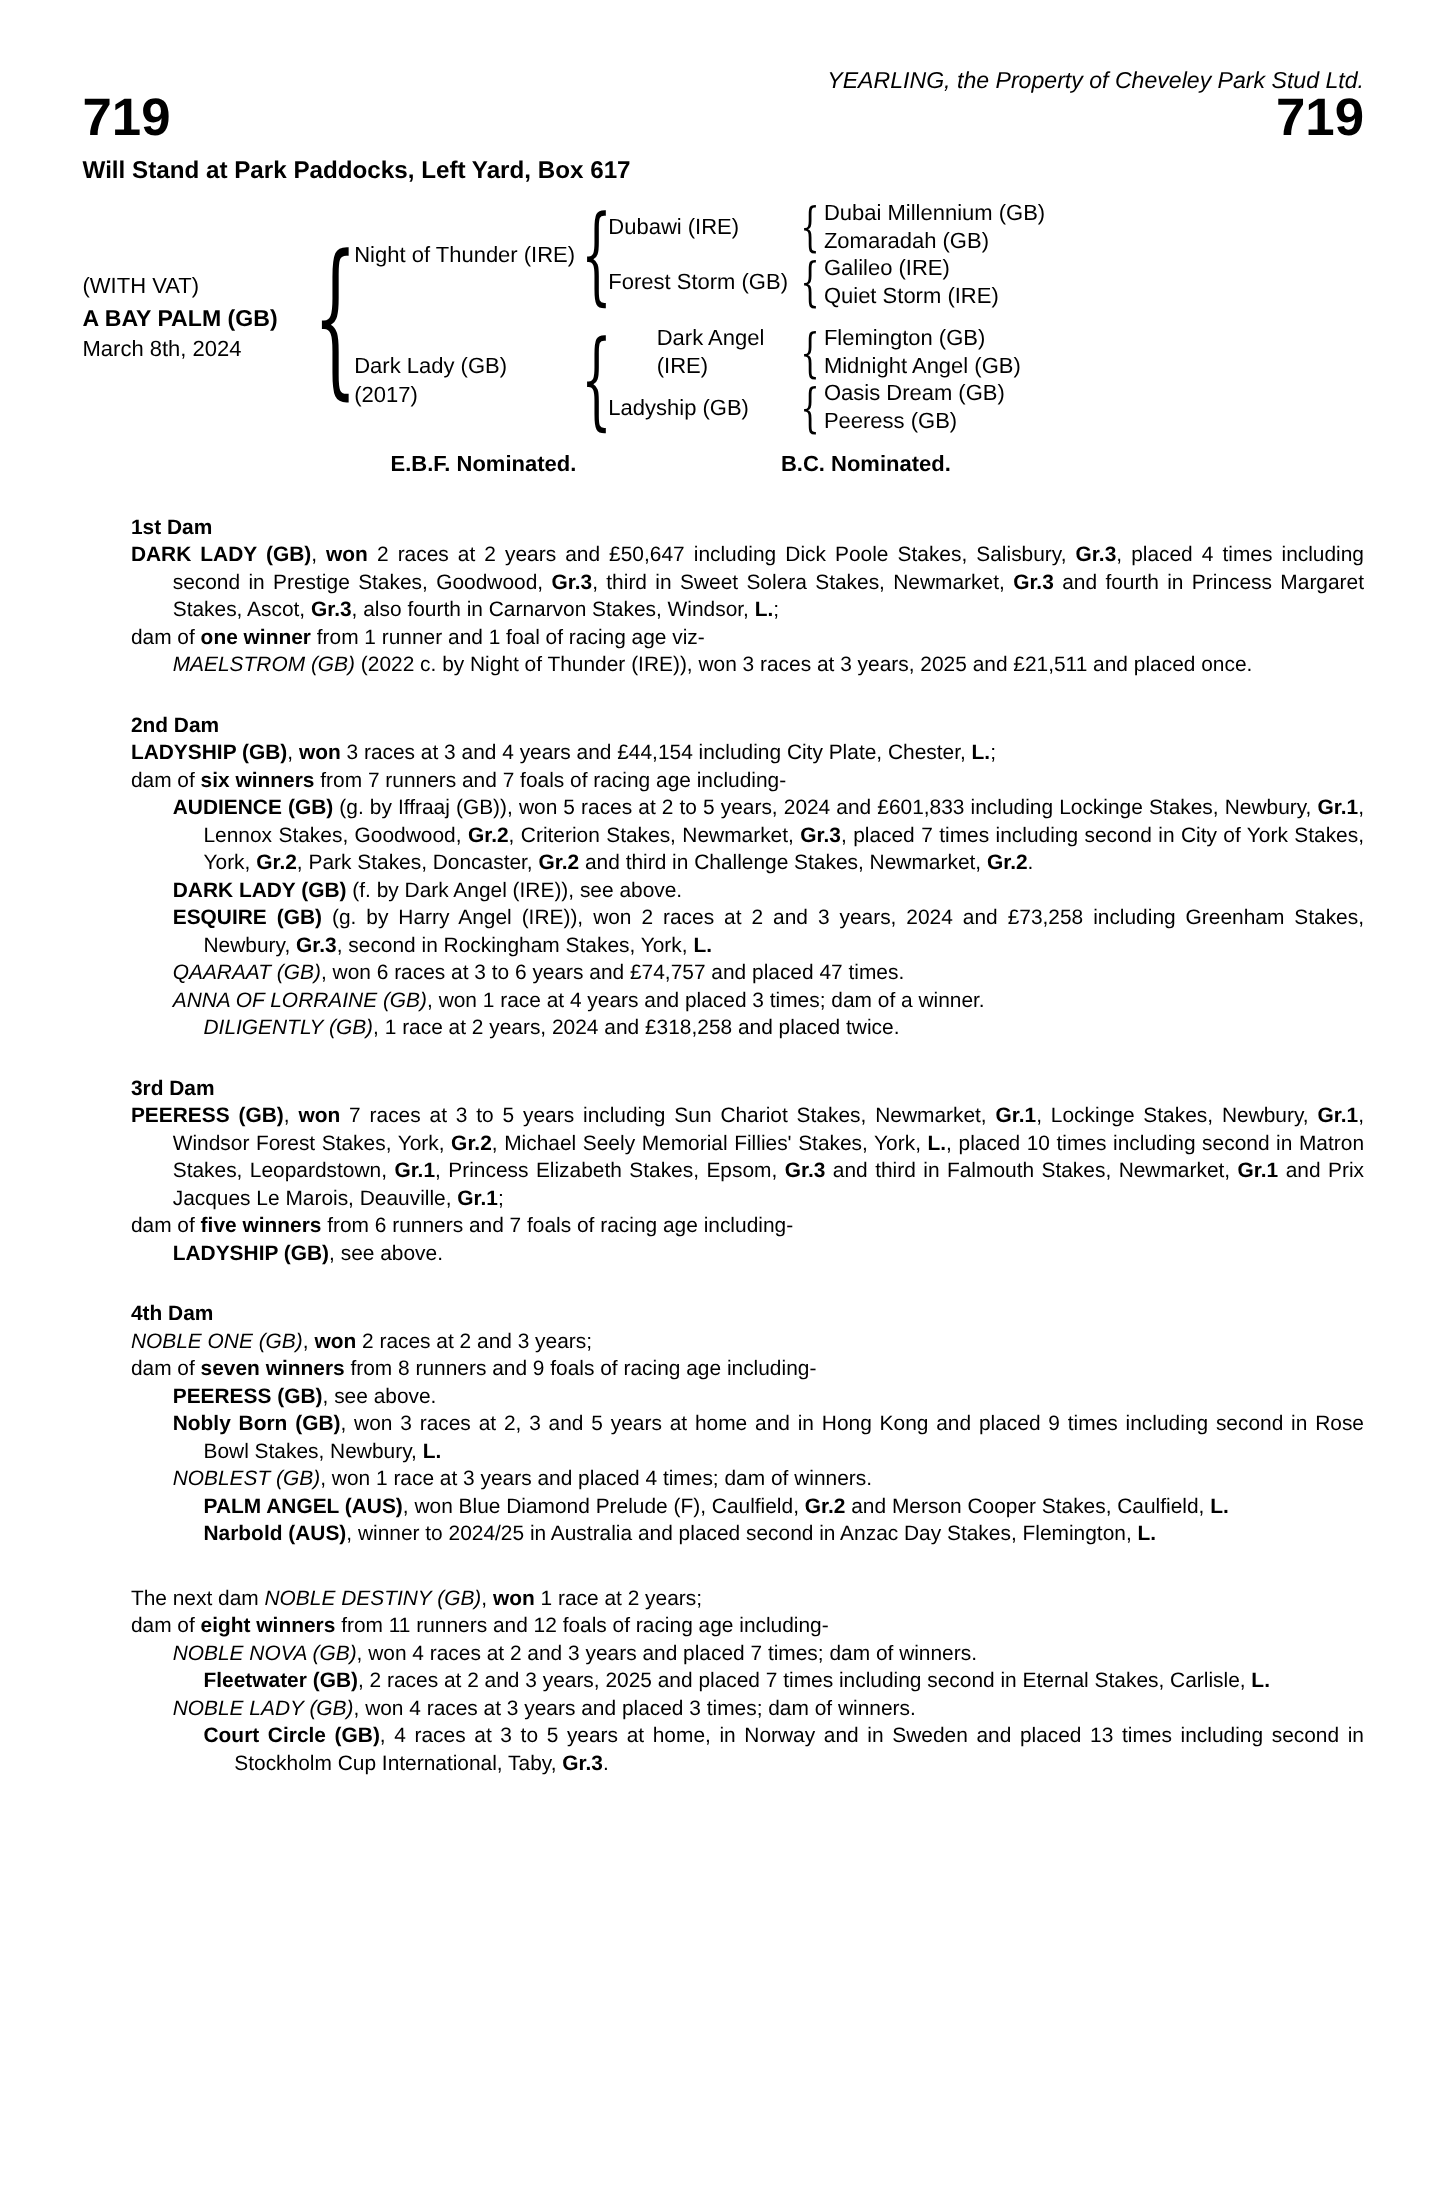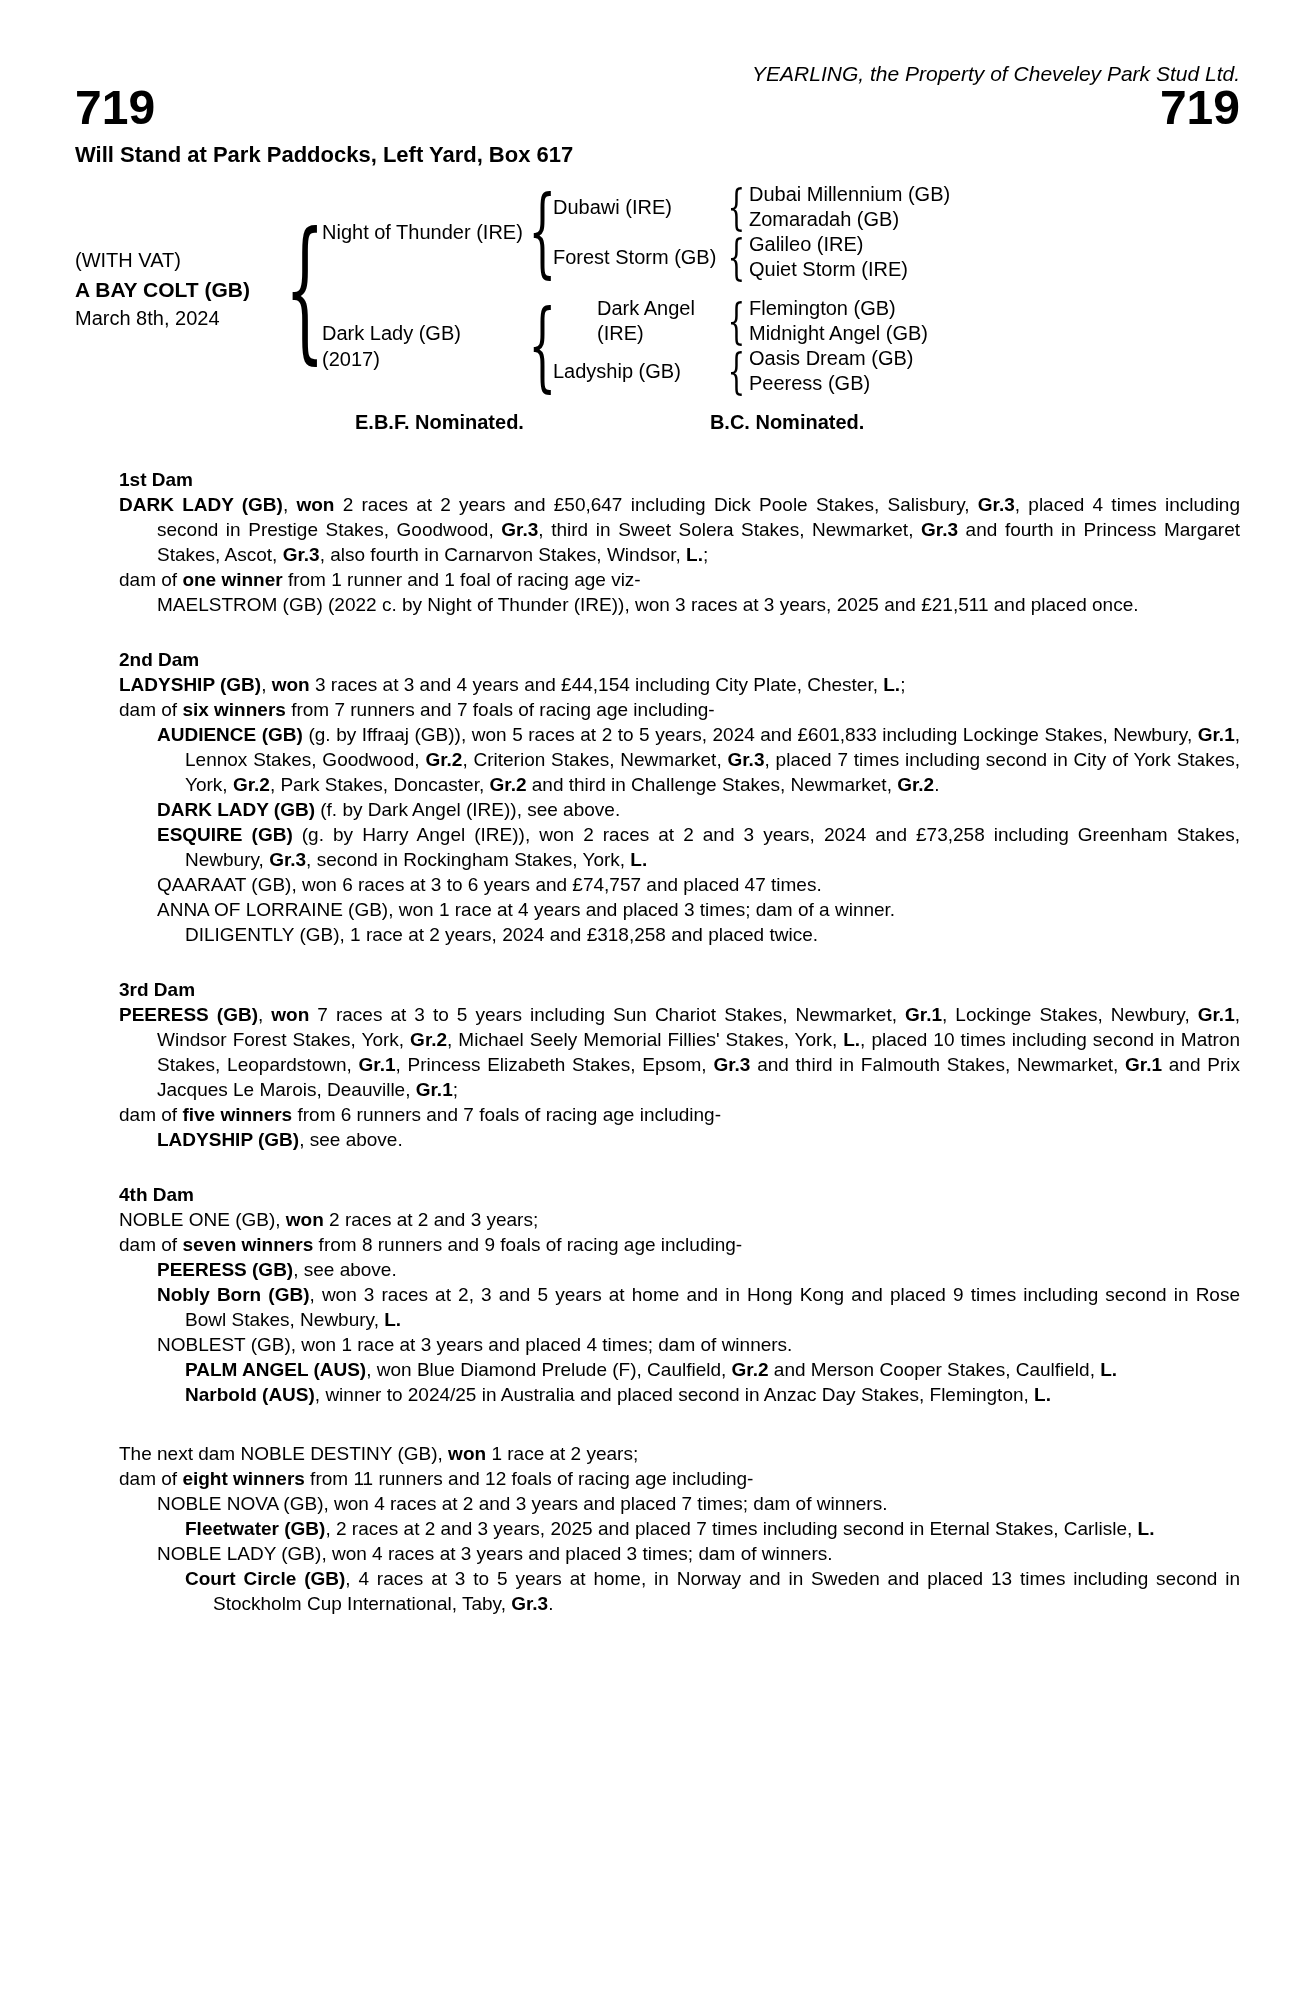--- a/index.html
+++ b/index.html
@@ -60,40 +60,40 @@
   
   .produce{margin-top:32px;font-size:19px;line-height:25px;margin-left:44px;}
   .section{margin-top:30px;}
   .section:first-child{margin-top:0;}
   .section.extra-gap{margin-top:34px;}
   .sec-heading{font-weight:bold;}
   .para{text-align:justify;padding-left:38px;text-indent:-38px;}
   .para.ind1{margin-left:38px;padding-left:28px;text-indent:-28px;}
   .para.ind2{margin-left:66px;padding-left:28px;text-indent:-28px;}
   .b{font-weight:bold;}
-  .i{}
+  .i{font-style:italic;}
 </style>
 </head>
 <body>
 
 <div class="page">
 
   <div class="header-title">YEARLING, the Property of Cheveley Park Stud Ltd.</div>
 
   <div class="lot-row">
     <span>719</span>
     <span>719</span>
   </div>
 
   <div class="stand-line">Will Stand at Park Paddocks, Left Yard, Box 617</div>
 
   <div class="pedigree">
     <div class="info">
       <div>(WITH VAT)</div>
-      <div class="colt-name">A BAY COLT (GB)</div>
+      <div class="colt-name">A BAY PALM (GB)</div>
       <div>March 8th, 2024</div>
     </div>
 
     <div class="brace brace-main"></div>
 
     <div class="sire-name">Night of Thunder (IRE)</div>
     <div class="dam-name">
       <div>Dark Lady (GB)</div>
       <div>(2017)</div>
     </div>

